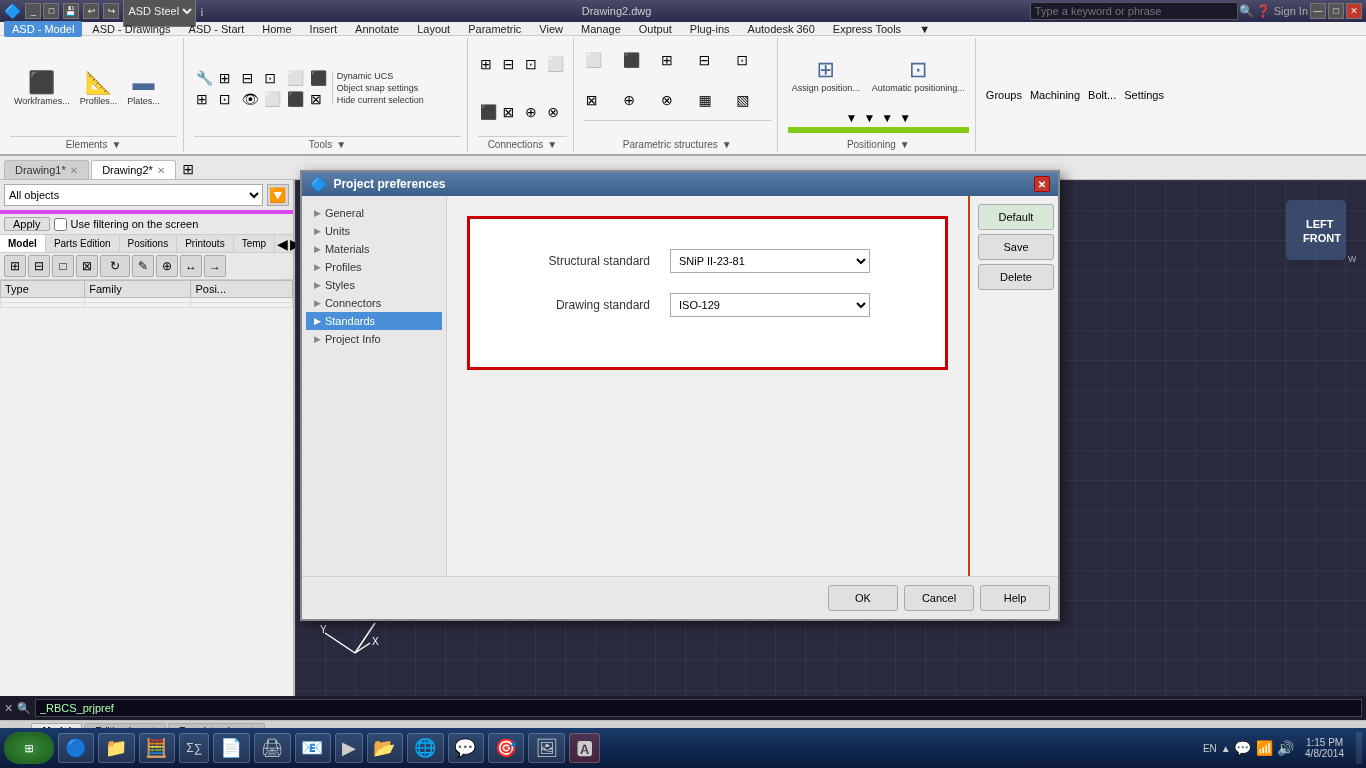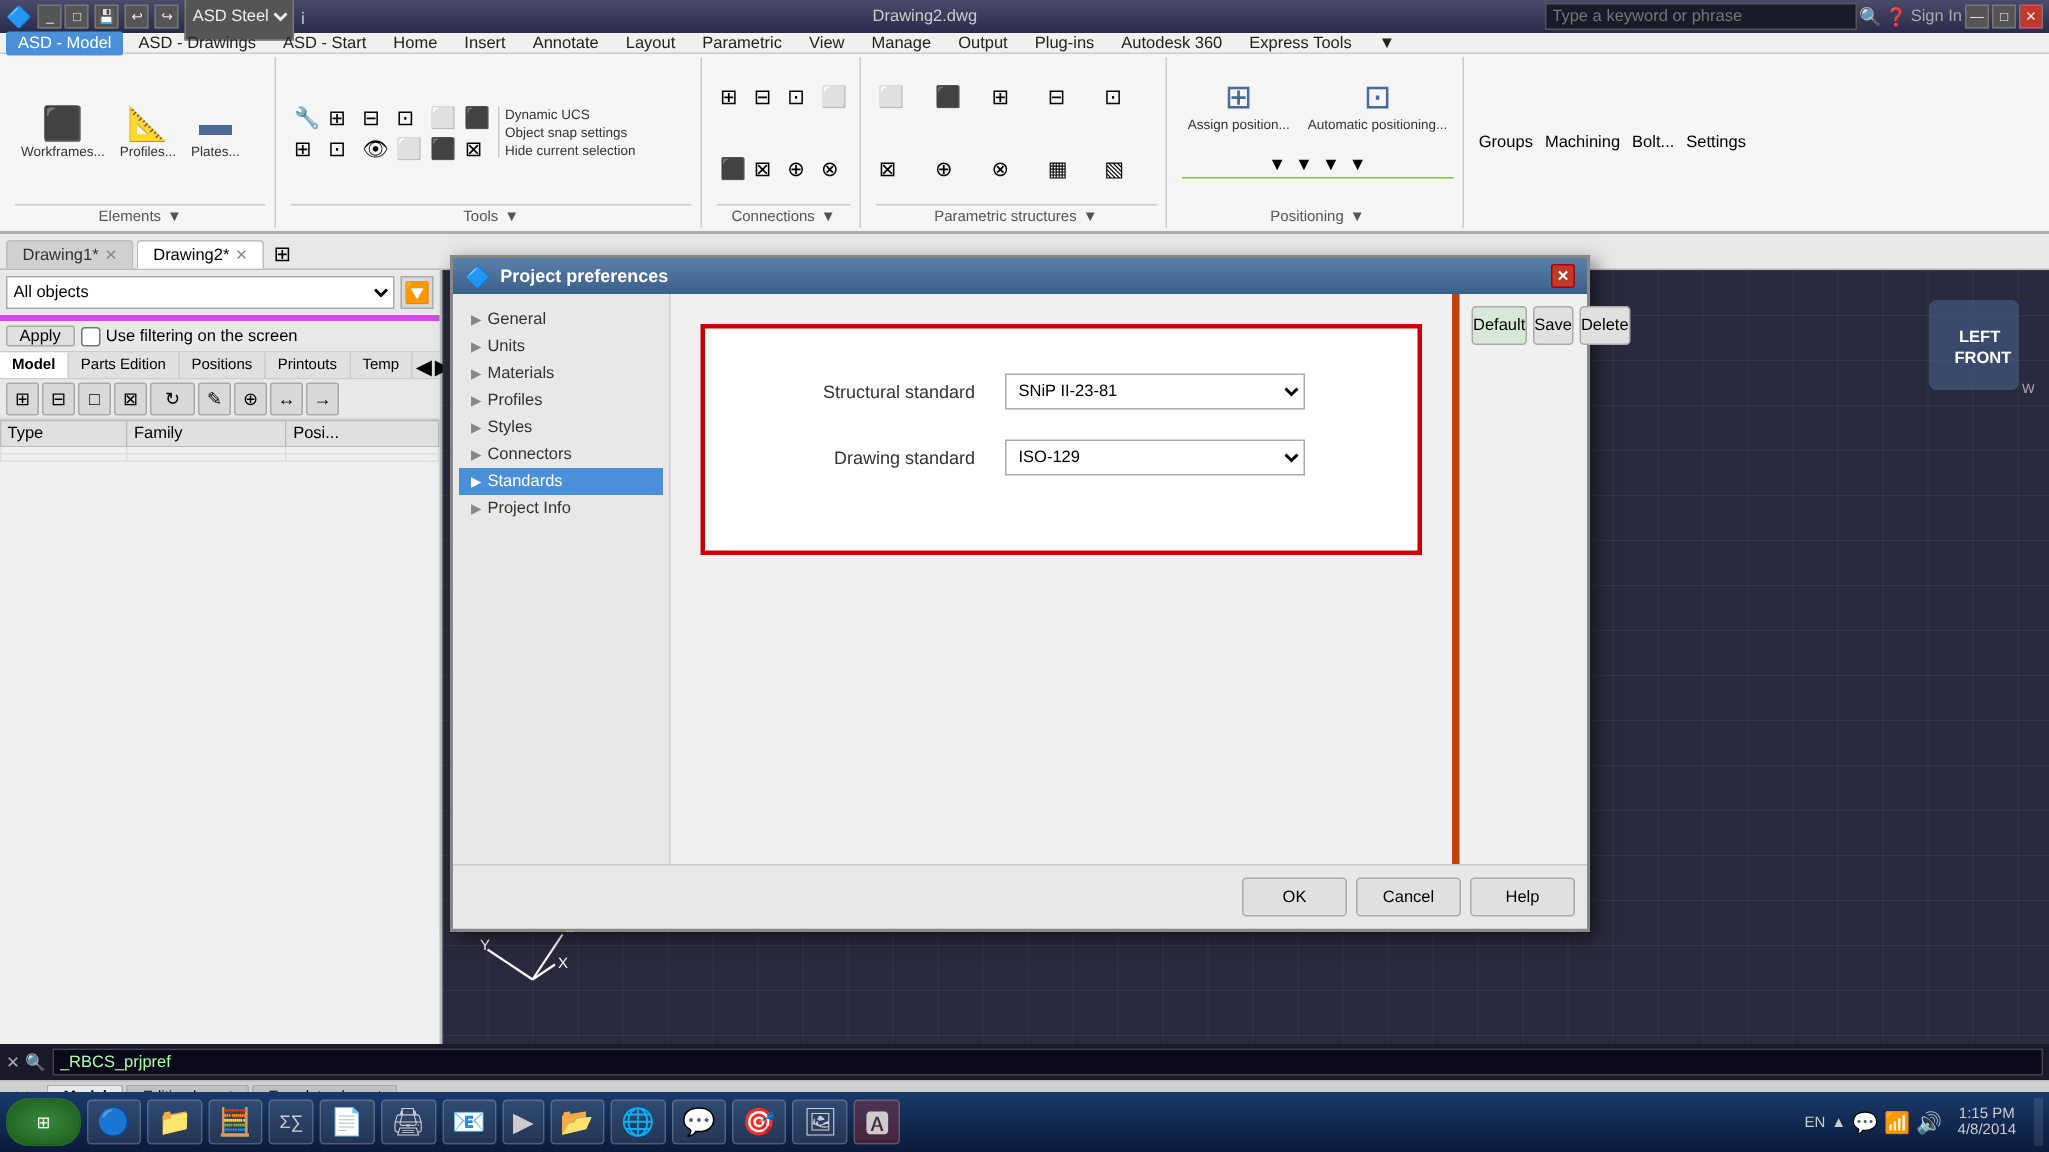--- a/index.html
+++ b/index.html
@@ -363,23 +363,23 @@
       height: 24px;
       font-size: 11px;
       background: white;
       border: 1px solid #aaa;
       padding: 2px 4px;
     }
     .dialog-actions {
       width: 90px;
       padding: 8px;
       display: flex;
-      flex-direction: row;
+      flex-direction: column;
       gap: 4px;
-      border-left: 5px solid #c2410c;
+      border-left: 2px solid #c2410c;
     }
     .dialog-btn {
       width: 76px;
       height: 26px;
       background: #e0e0e0;
       border: 1px solid #aaa;
       cursor: pointer;
       font-size: 11px;
       border-radius: 3px;
       text-align: center;
@@ -647,21 +647,21 @@
         <div class="ribbon-btn-small">
             <span style="font-size:14px;">⊗</span>
           </div>
         <div class="ribbon-btn-small">
             <span style="font-size:14px;">▦</span>
           </div>
         <div class="ribbon-btn-small">
             <span style="font-size:14px;">▧</span>
           </div>
       </div>
-      <div style="font-size:10px;color:#555;text-align:center;border-top:1px solid #ccc;padding-top:2px;display:flex;align-items:center;justify-content:center;gap:4px;">
+      <div style="font-size:10px;color:#555;text-align:center;border-top:1px solid #ccc;padding-top:18px;display:flex;align-items:center;justify-content:center;gap:4px;">
         <span>Parametric structures</span>
         <span style="cursor:pointer;">▼</span>
       </div>
     </div>
 
     <div style="display:flex;flex-direction:column;border-right:1px solid #ccc;padding:2px 6px;min-width:160px;">
       <div style="display:flex;gap:4px;flex:1;align-items:center;">
         <div class="ribbon-btn">
           <div style="font-size:22px;color:#4a6a9a;">⊞</div>
           <div style="font-size:9px;color:#333;text-align:center;">Assign position...</div>
@@ -678,21 +678,21 @@
         <div class="ribbon-btn-small">
             <span style="font-size:12px;">▼</span>
           </div>
         <div class="ribbon-btn-small">
             <span style="font-size:12px;">▼</span>
           </div>
         <div class="ribbon-btn-small">
             <span style="font-size:12px;">▼</span>
           </div>
       </div>
-      <div style="font-size:10px;color:#555;text-align:center;border-top:1px solid #84cc16;padding-top:20px;display:flex;align-items:center;justify-content:center;gap:4px;">
+      <div style="font-size:10px;color:#555;text-align:center;border-top:6px solid #84cc16;padding-top:6px;display:flex;align-items:center;justify-content:center;gap:4px;">
         <span>Positioning</span>
         <span style="cursor:pointer;">▼</span>
       </div>
     </div>
 
     <div style="display:flex;flex-direction:column;padding:2px 6px;gap:4px;justify-content:center;">
       <div style="display:flex;gap:8px;">
         <div style="font-size:11px;cursor:pointer;">Groups</div>
         <div style="font-size:11px;cursor:pointer;">Machining</div>
         <div style="font-size:11px;cursor:pointer;">Bolt...</div>

